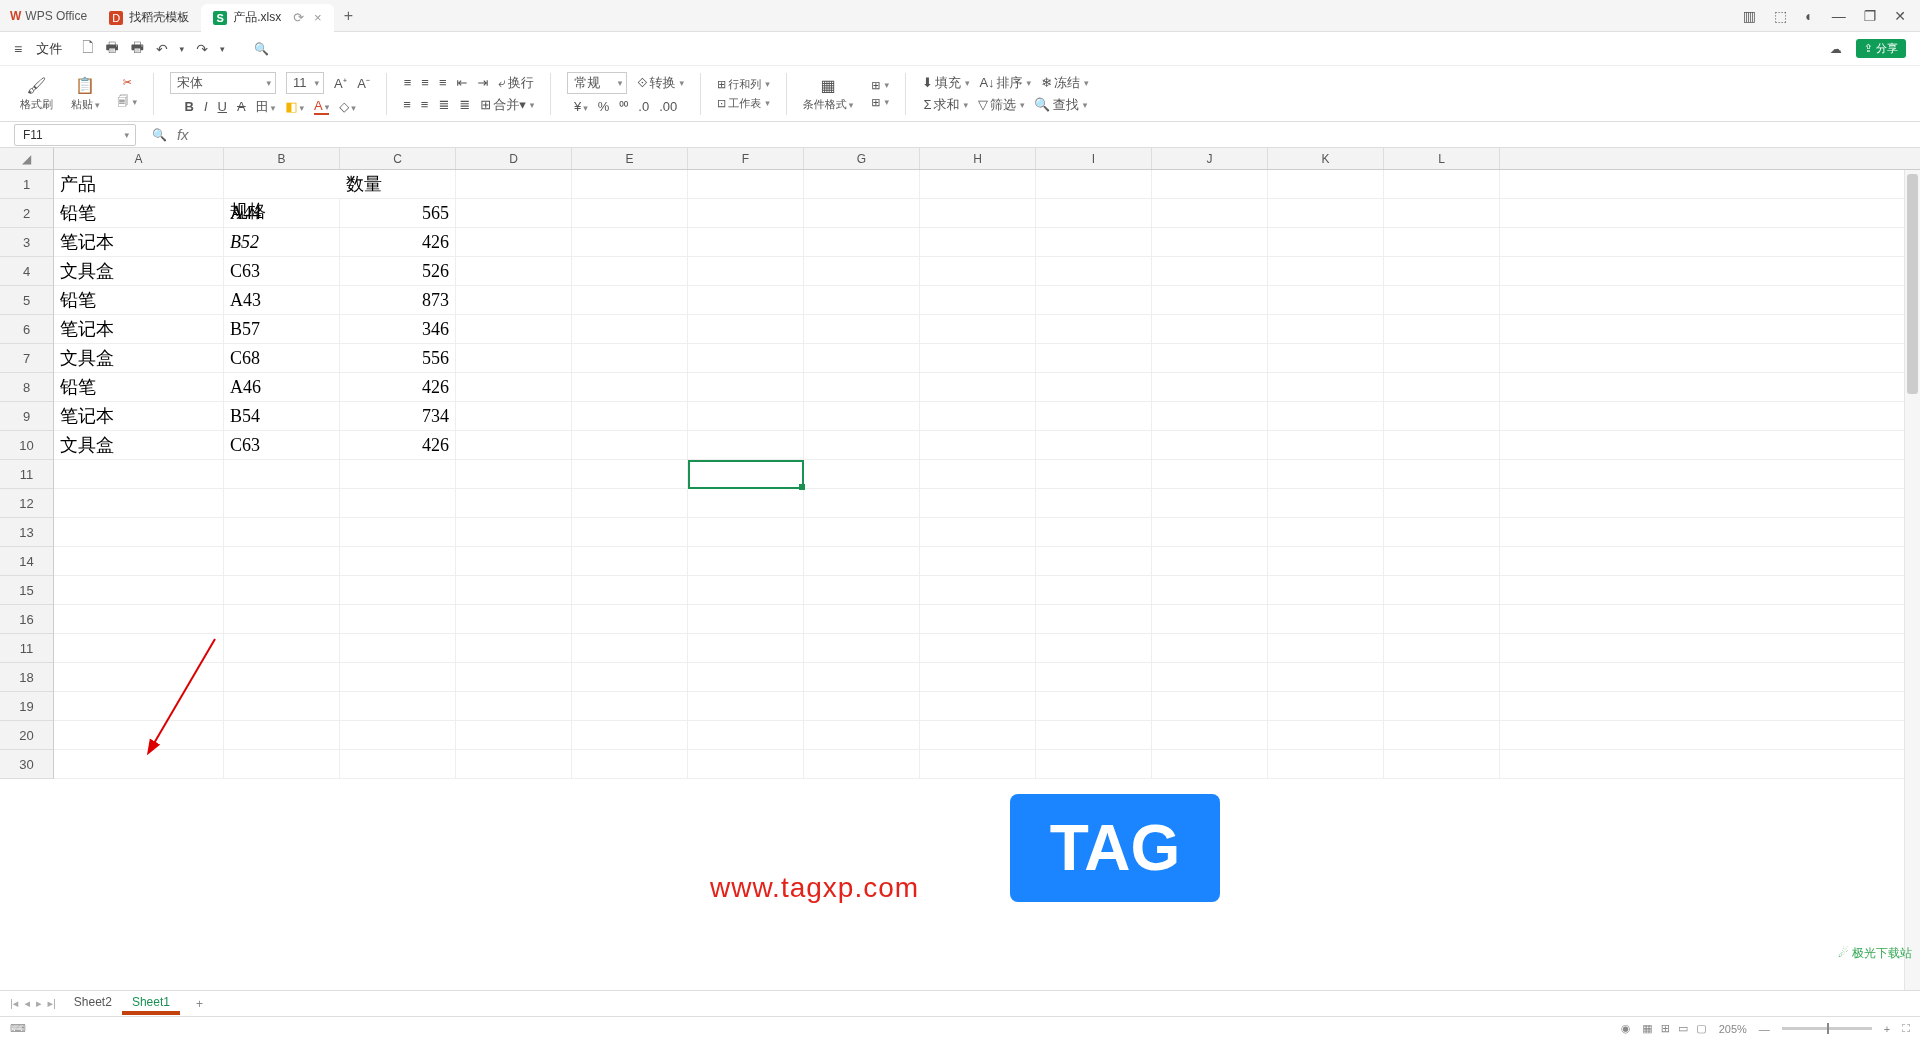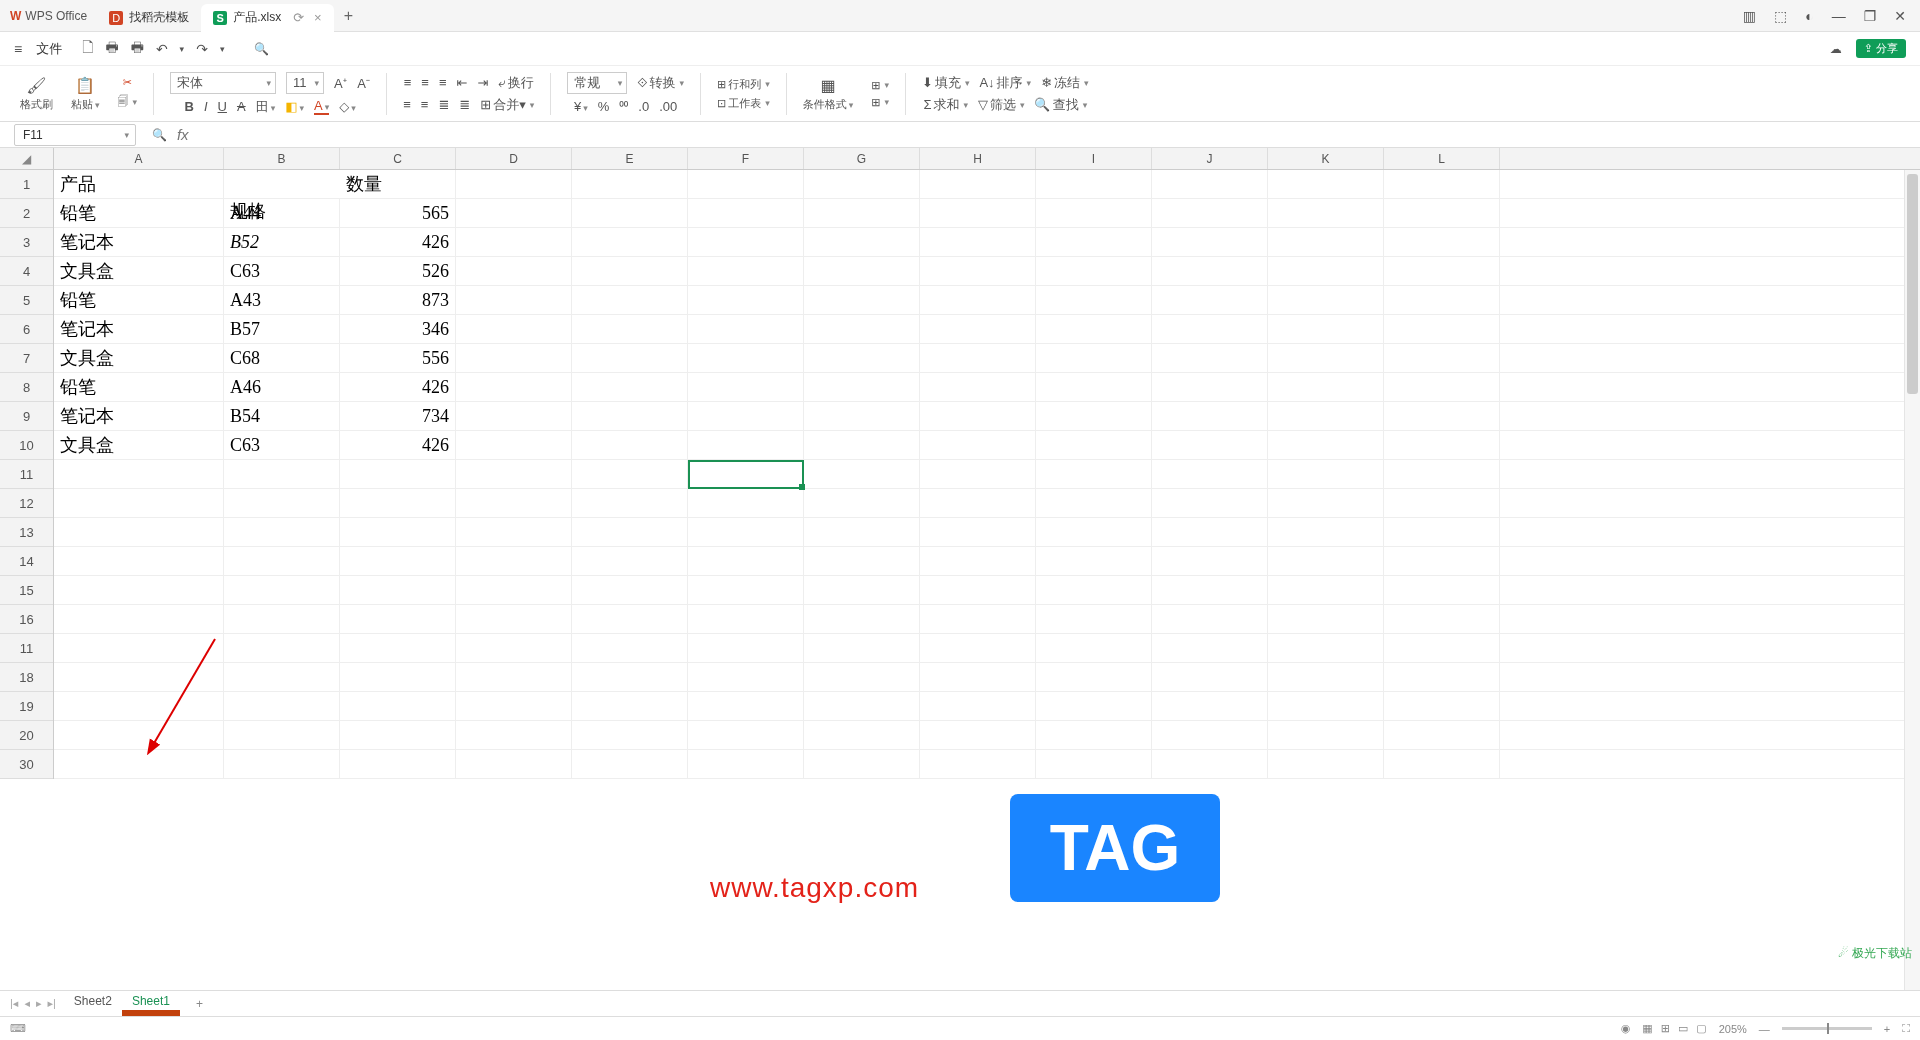--- a/index.html
+++ b/index.html
@@ -59,21 +59,21 @@
 .selected-cell{position:absolute;border:2px solid #1a9153;pointer-events:none;}
 .selected-handle{position:absolute;width:6px;height:6px;background:#1a9153;right:-3px;bottom:-3px;}
 .arrow-annot{position:absolute;left:147px;top:487px;pointer-events:none;}
 .watermark1{position:absolute;left:710px;top:650px;font-size:56px;font-weight:bold;color:#e32219;font-family:"Microsoft YaHei";letter-spacing:2px;}
 .wm-url{position:absolute;left:710px;top:724px;font-size:28px;color:#e32219;letter-spacing:1px;}
 .tag-badge{position:absolute;left:1010px;top:646px;width:210px;height:108px;background:#1a85ff;border-radius:8px;display:flex;align-items:center;justify-content:center;color:#fff;font-size:64px;font-weight:bold;font-family:Arial;}
 .dl-badge{position:absolute;right:8px;bottom:28px;font-size:12px;color:#34a853;}
 .sheet-bar{height:26px;border-top:1px solid #ddd;display:flex;align-items:center;padding:0 10px;gap:8px;background:#fff;}
 .sheet-nav{color:#aaa;font-size:11px;display:flex;gap:6px;}
 .sheet-tab{padding:2px 10px;font-size:12px;color:#555;cursor:pointer;}
-.sheet-tab.active{color:#1a9153;border-bottom:6px solid #c2410c;text-align:right;}
+.sheet-tab.active{color:#1a9153;border-bottom:4px solid #c2410c;text-align:right;}
 .status-bar{height:24px;border-top:1px solid #ddd;display:flex;align-items:center;padding:0 10px;font-size:11px;color:#888;justify-content:space-between;}
 .status-right{display:flex;align-items:center;gap:12px;}
 .zoom-slider{width:90px;height:3px;background:#ccc;position:relative;}
 .zoom-slider::before{content:"";position:absolute;left:50%;top:-4px;width:2px;height:11px;background:#888;}
 .scroll-v{position:absolute;right:0;top:22px;bottom:0;width:16px;background:#f6f6f6;border-left:1px solid #e5e5e5;}
 .scroll-v .thumb{position:absolute;left:2px;right:2px;top:4px;height:220px;background:#ccc;border-radius:3px;}
 </style>
 </head>
 <body>
 

